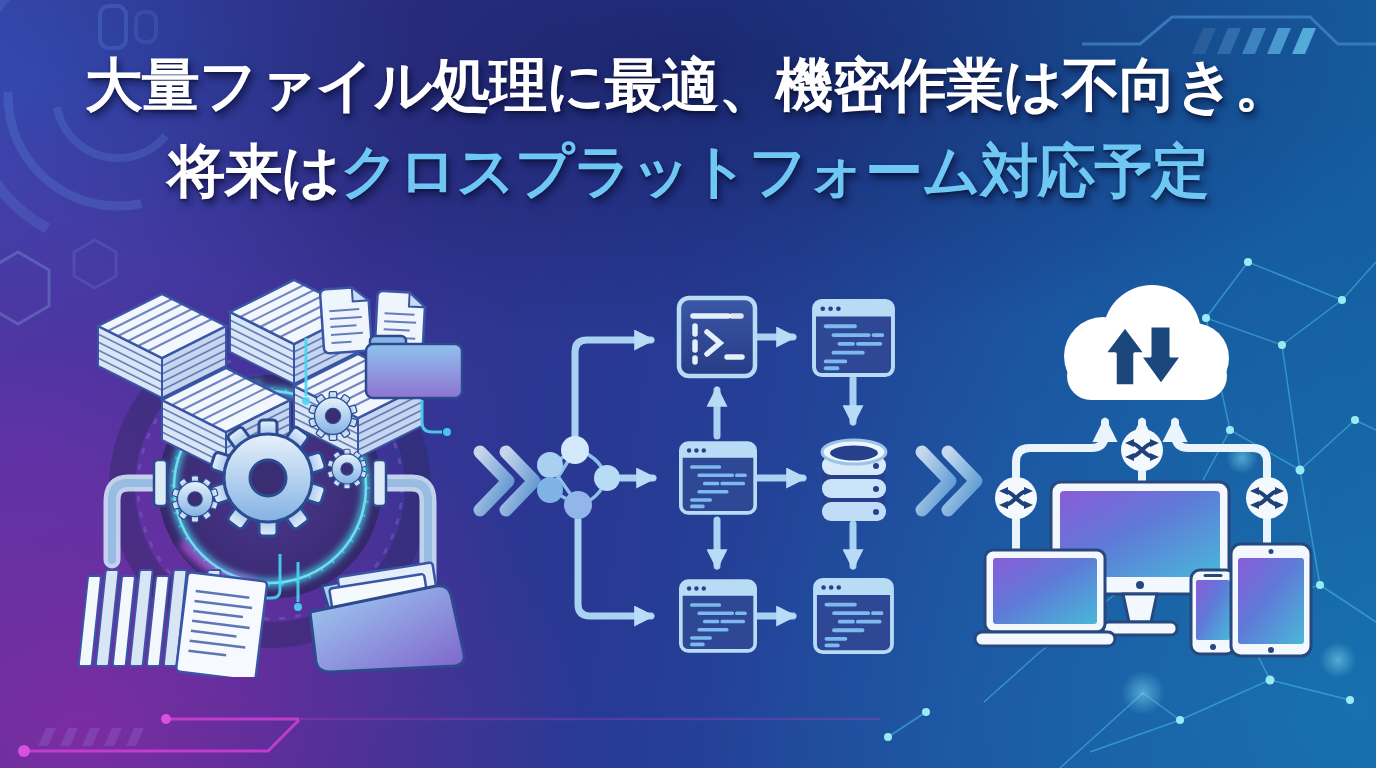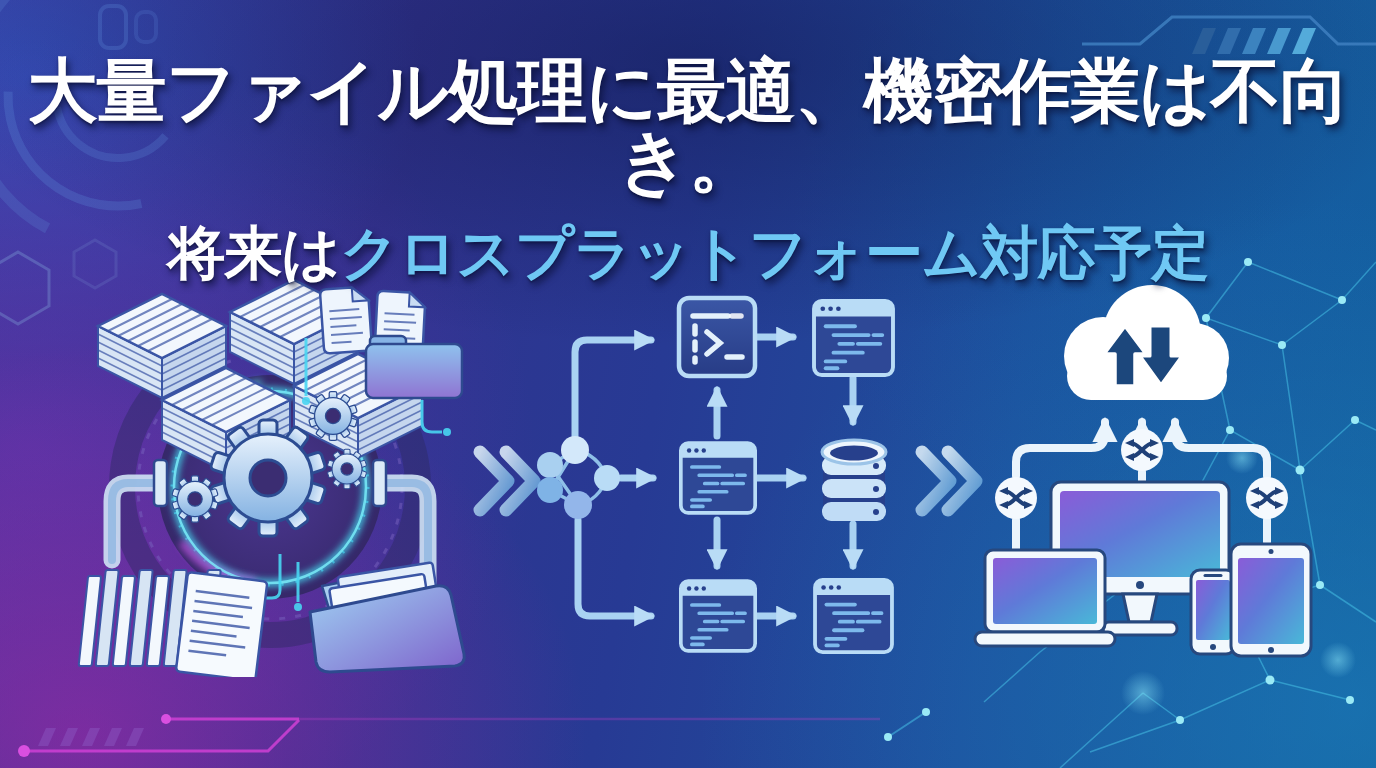--- a/index.html
+++ b/index.html
@@ -12,21 +12,21 @@
       radial-gradient(820px 660px at 2% 58%, rgba(108,52,182,0.52), transparent 62%),
       radial-gradient(720px 520px at 2% 10%, rgba(42,94,204,0.55), transparent 55%),
       radial-gradient(1050px 820px at 98% 92%, rgba(28,128,194,0.52), transparent 62%),
       radial-gradient(900px 620px at 98% 28%, rgba(18,96,168,0.48), transparent 62%),
       linear-gradient(100deg,#3d3694 0%,#31338f 28%,#273a94 48%,#1d4f9c 72%,#146099 100%);
   }
   .vignette{position:absolute;inset:0;pointer-events:none;
     background:radial-gradient(1500px 980px at 50% 45%, transparent 62%, rgba(8,8,38,0.28));}
   .headline{position:absolute;left:0;right:0;top:56px;text-align:center;z-index:5;
     font-weight:900;color:#ffffff;}
-  .hl-line1{font-size:70px;letter-spacing:-1px;line-height:1.0;
+  .hl-line1{font-size:58px;letter-spacing:-1px;line-height:1.0;
     text-shadow:3px 5px 7px rgba(8,12,48,0.65), 0 2px 2px rgba(10,14,50,0.5);}
   .hl-line2{font-size:58px;letter-spacing:-1px;line-height:1.0;margin-top:28px;
     text-shadow:3px 5px 7px rgba(8,12,48,0.65), 0 2px 2px rgba(10,14,50,0.5);}
   .hl-accent{color:#6fc8f4;}
   svg.layer{position:absolute;pointer-events:none;}
   .illus{position:absolute;}
 </style>
 </head>
 <body>
 

